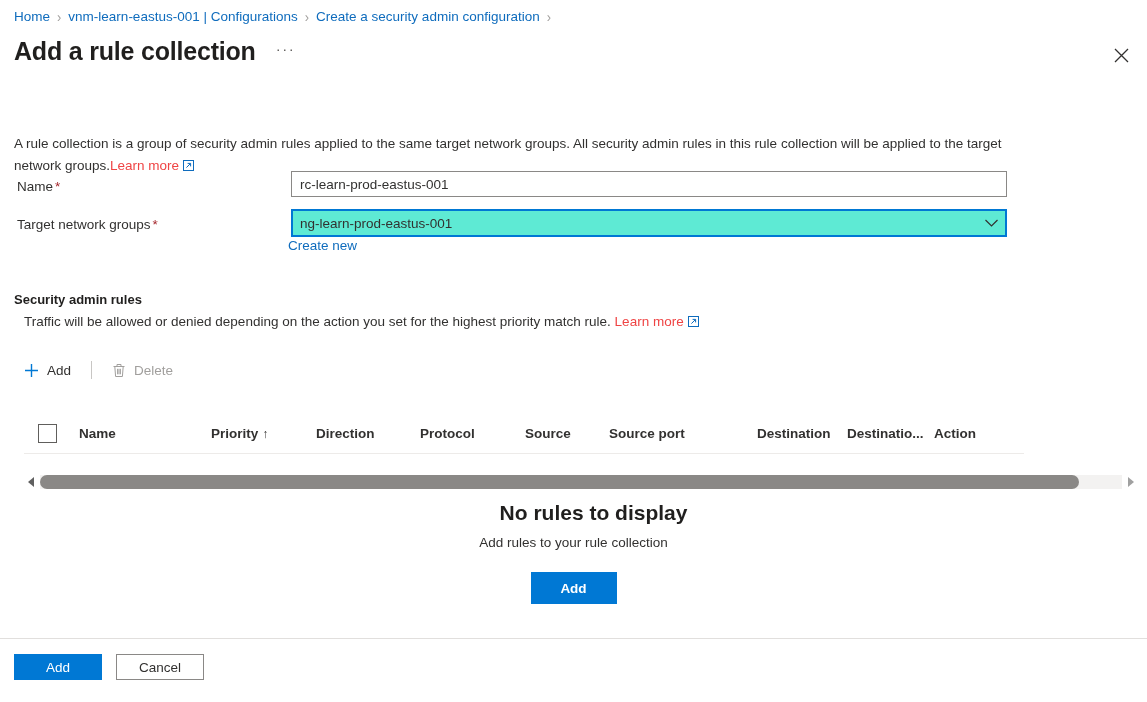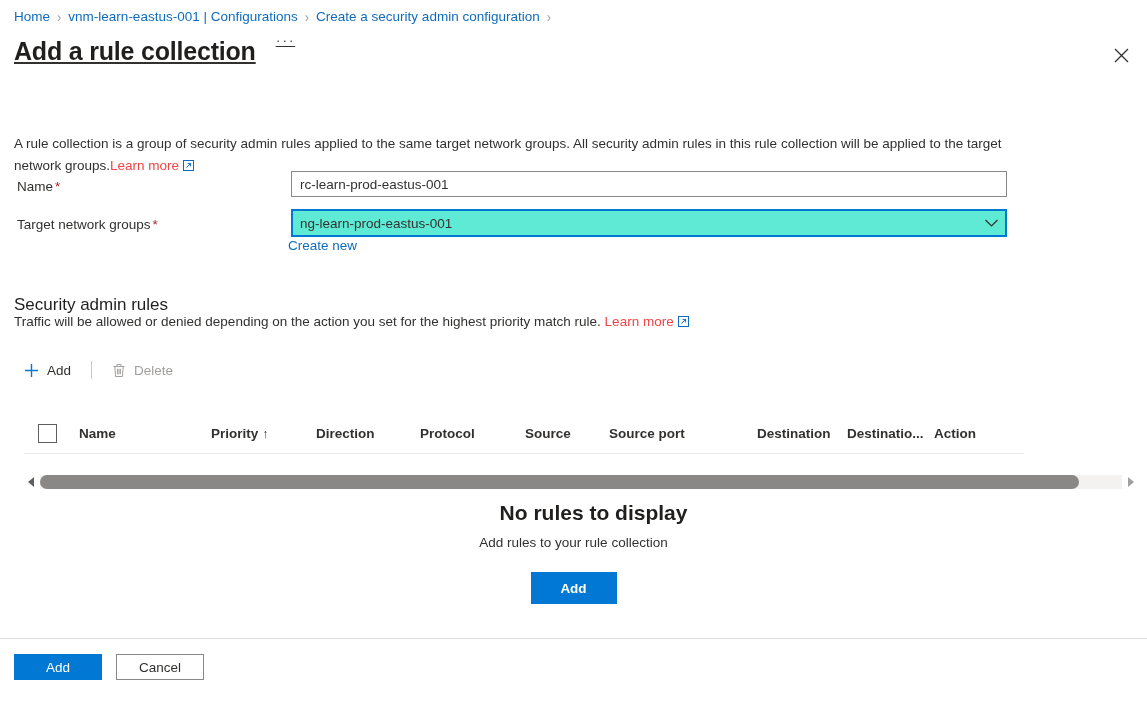--- a/index.html
+++ b/index.html
@@ -22,21 +22,21 @@
   }
   .crumb-link { color: #0f6cbd; cursor: pointer; }
   .crumb-sep {
     color: #a19f9d; margin: 0 7px; font-size: 13px;
     display: inline-block; transform: scaleY(1.15);
   }
 
   
   .title-row {
     position: absolute; left: 14px; top: 34px;
-    display: flex; align-items: flex-start; text-decoration: underline;
+    display: flex; align-items: center;
   }
   .page-title {
     font-size: 25px; font-weight: 600; color: #201f1e;
     letter-spacing: -0.2px; line-height: 34px;
   }
   .title-ellipsis {
     margin-left: 20px; font-size: 15px; color: #605e5c;
     letter-spacing: 1.5px; cursor: pointer; position: relative; top: -3px;
   }
   .close-btn {
@@ -87,24 +87,24 @@
   .dropdown-value { flex: 1; font-size: 13.5px; color: #323130; }
   .dd-chevron { display:block; }
   .create-new {
     position: absolute; left: 288px; top: 238px;
     font-size: 13.5px; color: #0f6cbd; cursor: pointer;
   }
 
   
   .section-title {
     position: absolute; left: 14px; top: 281px;
-    font-size: 17px; font-weight: 400; color: #201f1e;
+    font-size: 13px; font-weight: 700; color: #201f1e;
   }
   .section-desc {
-    position: absolute; left: 14px; top: 313px;
+    position: absolute; left: 24px; top: 313px;
     font-size: 13.5px; color: #323130; line-height: 18px;
   }
 
   
   .cmdbar { position: absolute; left: 14px; top: 354px; display: flex; align-items: center; }
   .cmd-btn {
     display: flex; align-items: center; height: 32px;
     padding: 0 10px; cursor: pointer;
     font-size: 13.5px; color: #323130;
     background: transparent; border: none;

